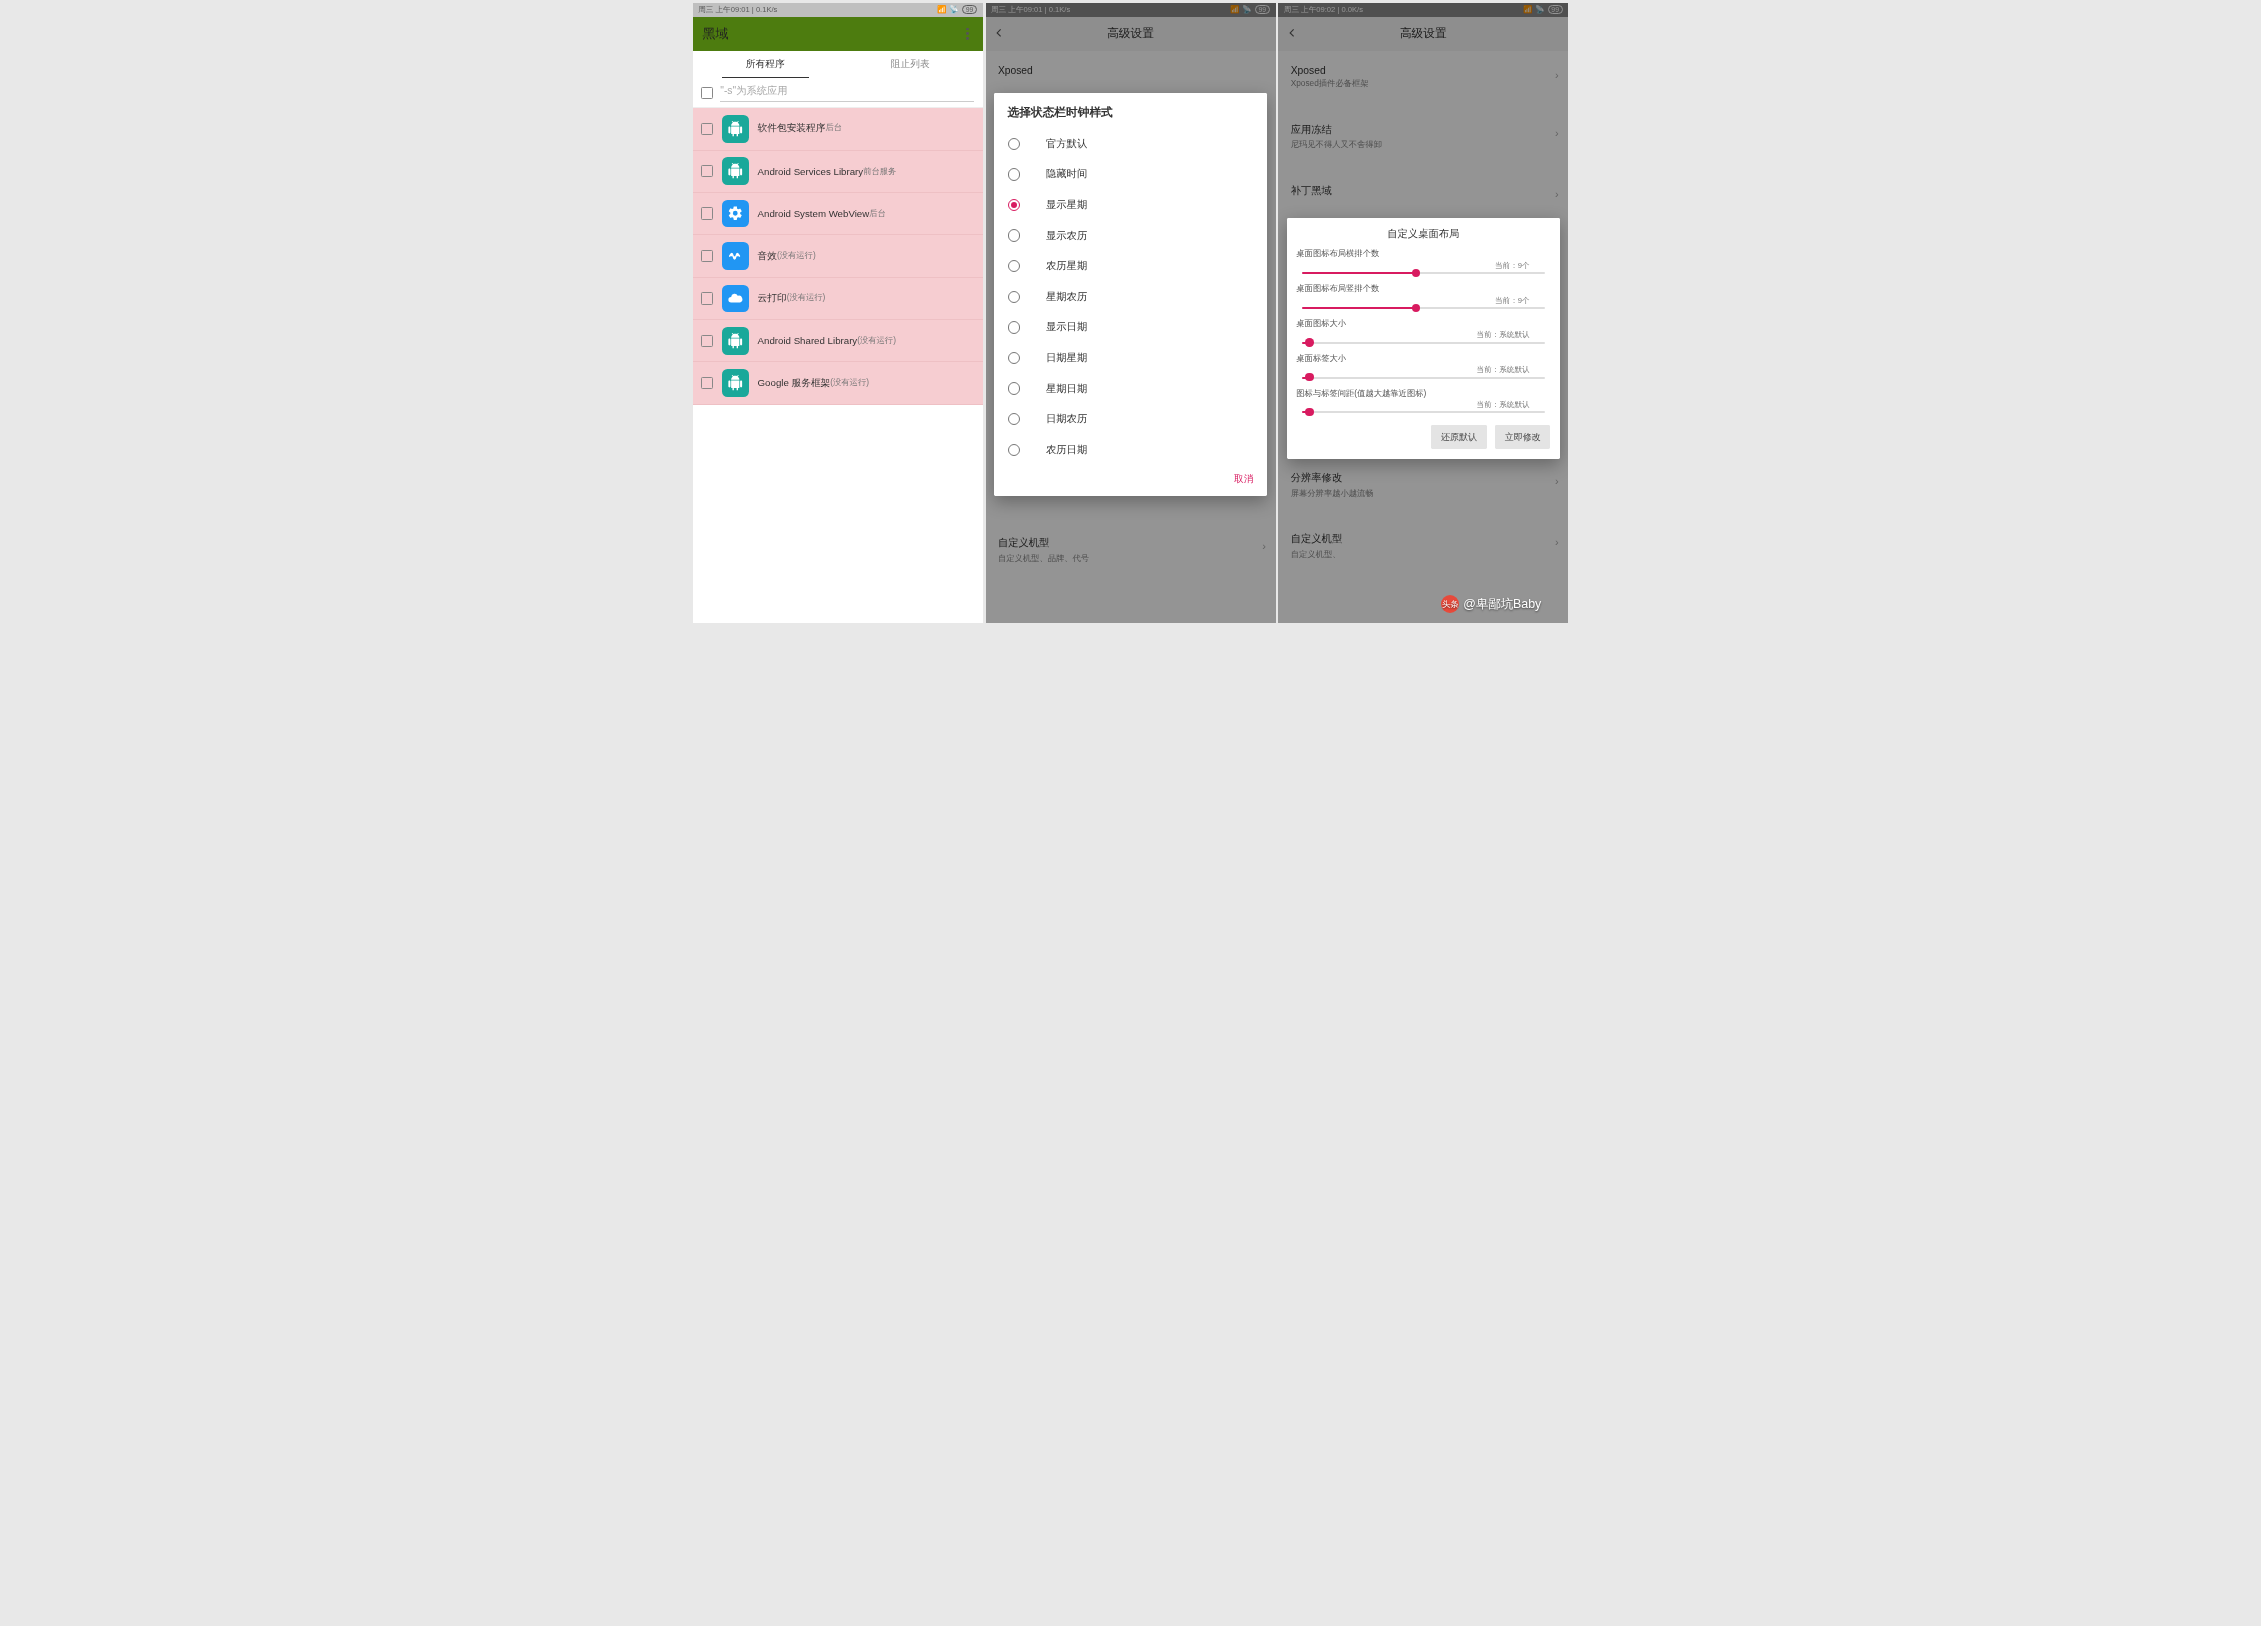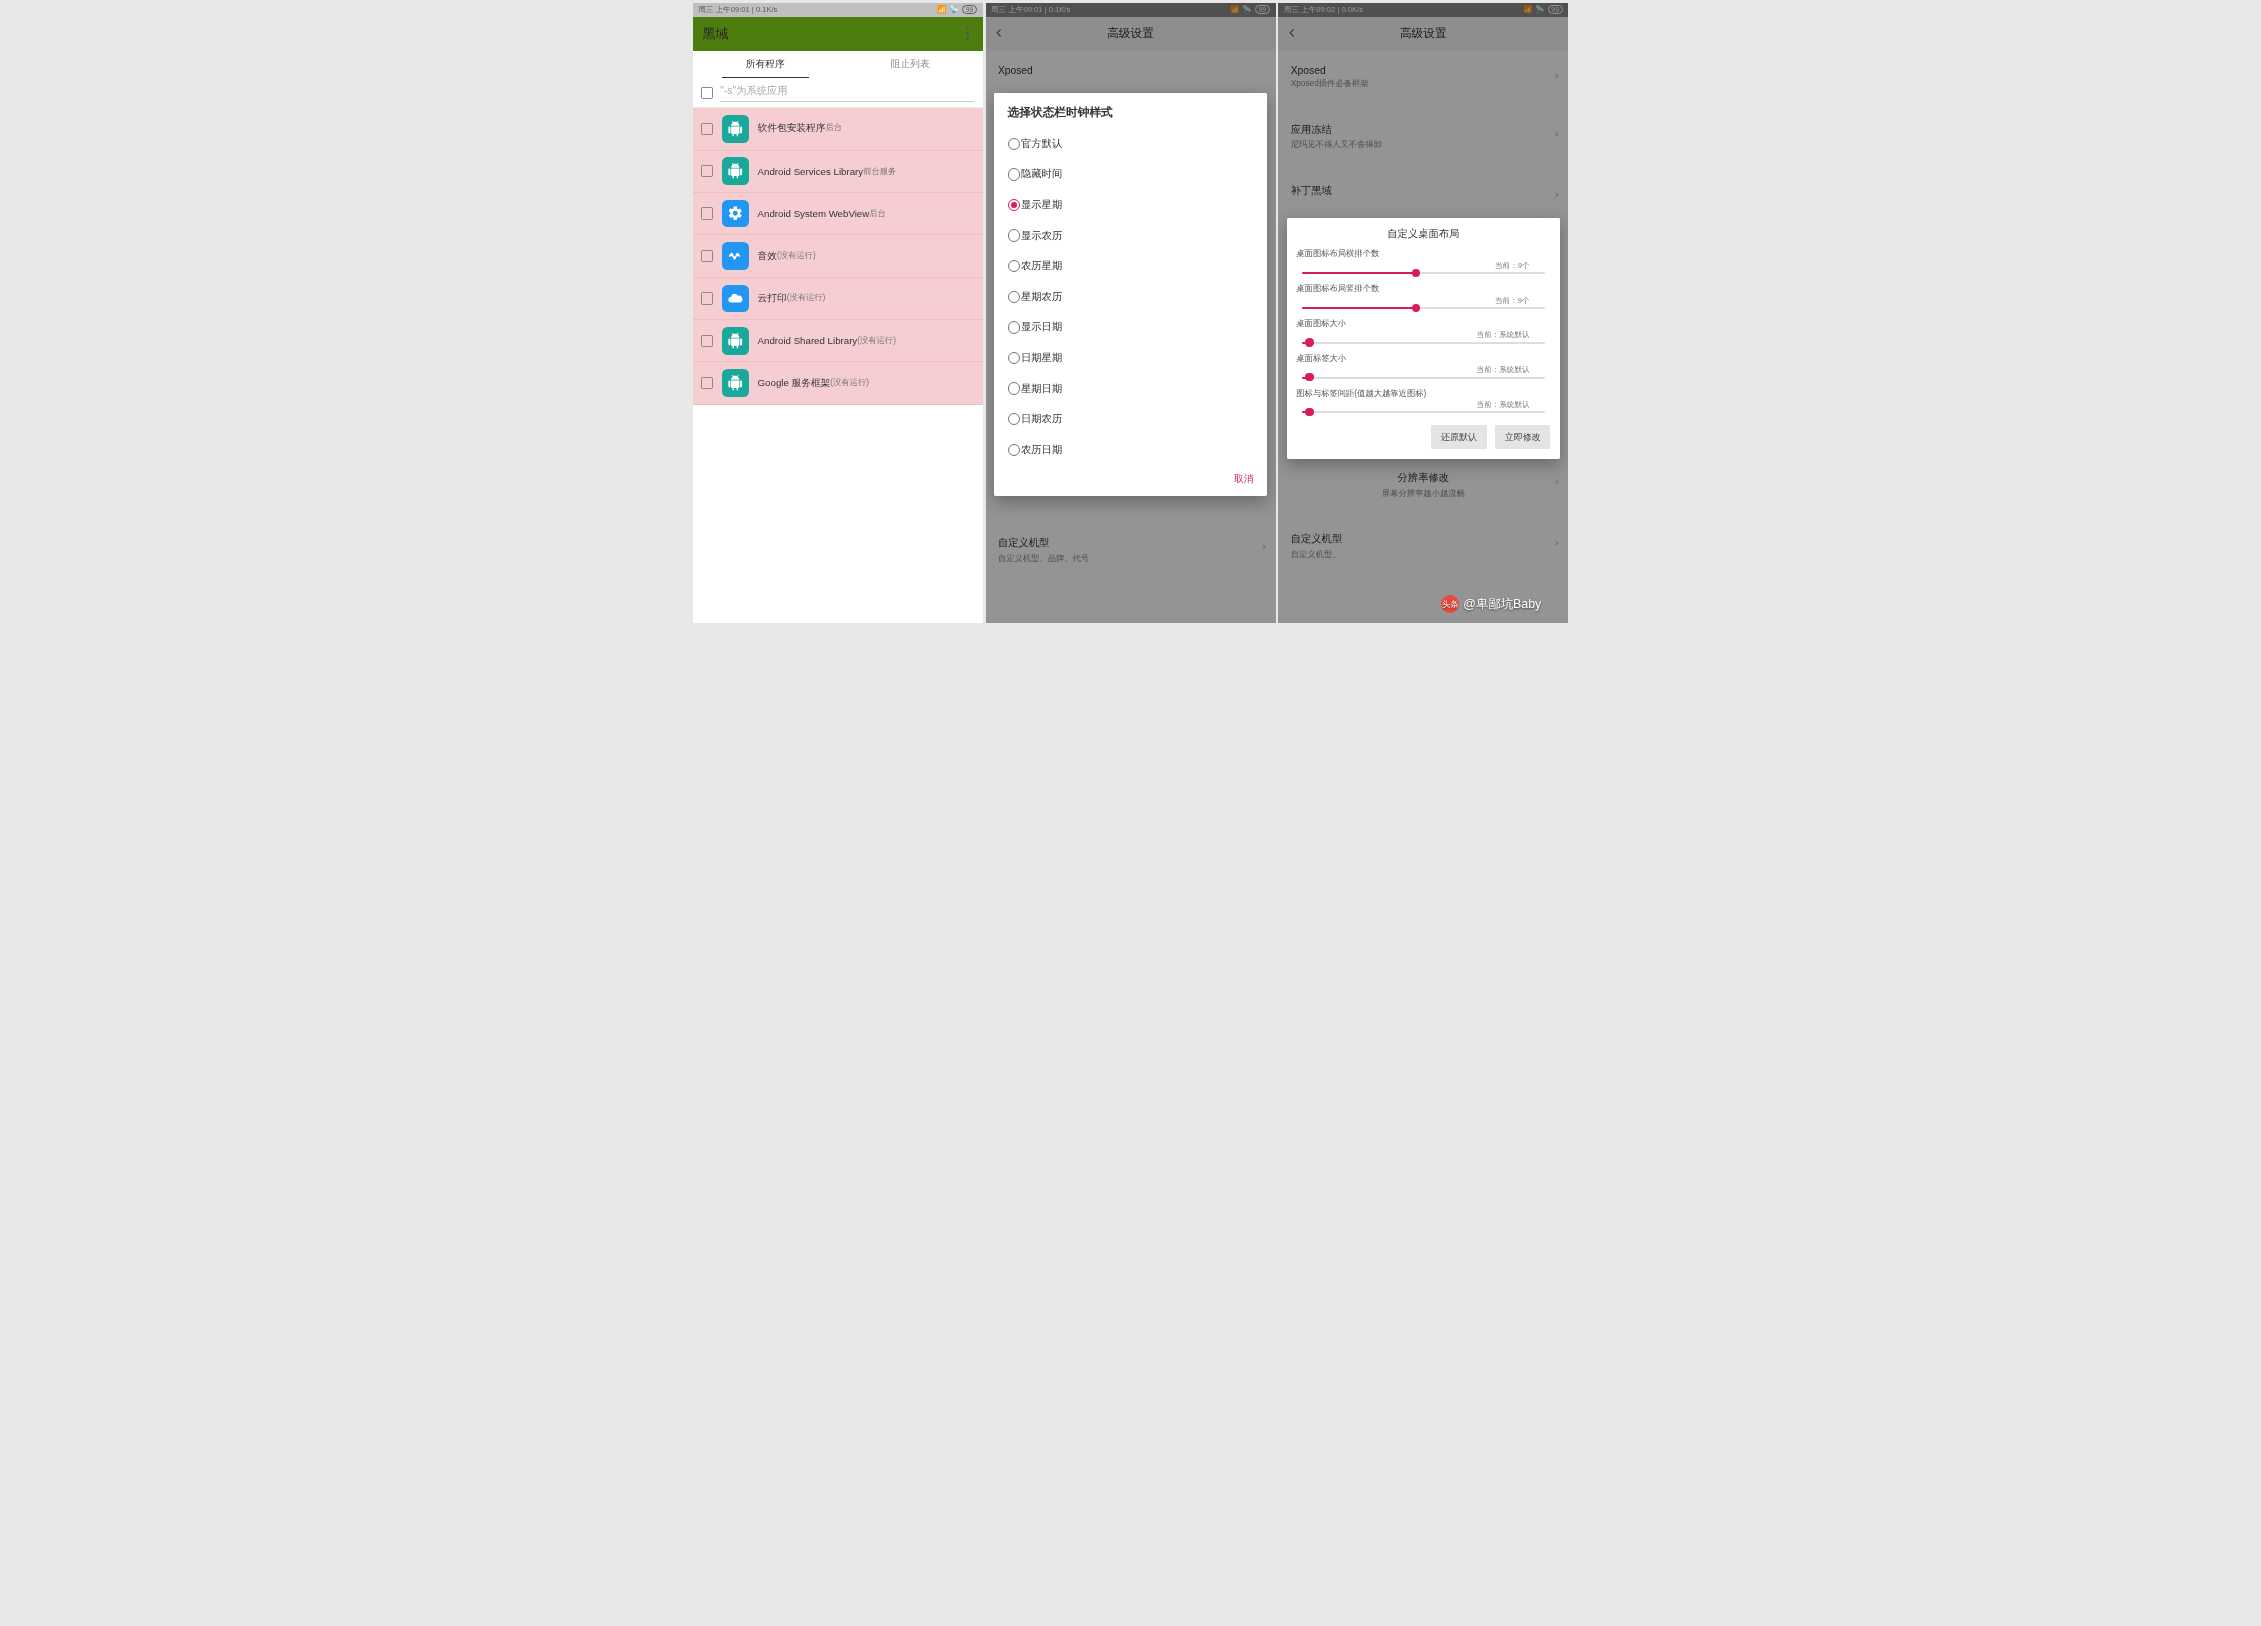--- a/index.html
+++ b/index.html
@@ -68,21 +68,21 @@
   .settings-title { font-size:11.7px; color:#333;}
   .setting-row { padding:9.7px 12.4px; display:flex; flex-direction:column; gap:2.8px; position:relative;}
   .setting-row .row-title { font-size:10.3px; color:#333;}
   .setting-row .row-sub { font-size:8.3px; color:#888;}
   .chev { position:absolute; right:9.7px; top:13.8px; color:#aaa; font-size:11px;}
   
   .dialog { position:absolute; left:8.3px; right:8.3px; background:#fff; border-radius:1.4px; box-shadow:0 5.5px 16.5px rgba(0,0,0,0.3);}
   
   .dialog2 { top:90px; padding:12.4px 0 5.5px 0;}
   .dialog-title { font-size:11.7px; color:#333; padding:0 13.8px 8.3px 13.8px; font-weight:700;}
-  .radio-item { display:flex; align-items:center; gap:1px; padding:8.3px 13.8px;}
+  .radio-item { display:flex; align-items:center; gap:26px; padding:8.3px 13.8px;}
   .radio { width:12.4px; height:12.4px; border:1.4px solid #777; border-radius:50%; display:flex; align-items:center; justify-content:center; flex-shrink:0;}
   .radio.checked { border-color:#d81b60;}
   .radio.checked::after { content:""; width:6.2px; height:6.2px; border-radius:50%; background:#d81b60;}
   .radio-label { font-size:10.3px; color:#333;}
   .dialog-footer { text-align:right; padding:6.9px 13.8px 4.1px 0;}
   .cancel-btn { color:#d81b60; font-size:9.7px; font-weight:500;}
   
   .dialog3 { top:215px; padding:9.7px 9.7px 9.7px 9.7px;}
   .dialog3-title { font-size:10.3px; font-weight:500; text-align:center; margin-bottom:6.9px; color:#333;}
   .slider-block { margin-bottom:4.1px;}
@@ -321,21 +321,21 @@
       </div>
       <div class="setting-row" style="margin-top: 13.8px;">
         <div class="row-title">补丁黑域</div>
         <span class="chev">›</span>
       </div>
       <div class="setting-row" style="margin-top: 193px;">
         <div class="row-title">自定义DPI</div>
         <div class="row-sub">DPI值越小可视范围越大</div>
         <span class="chev">›</span>
       </div>
-      <div class="setting-row" style="margin-top: 13.8px; align-items: center;">
+      <div class="setting-row" style="margin-top: 13.8px;">
         <div class="row-title">分辨率修改</div>
         <div class="row-sub">屏幕分辨率越小越流畅</div>
         <span class="chev">›</span>
       </div>
       <div class="setting-row" style="margin-top: 13.8px;">
         <div class="row-title">自定义机型</div>
         <div class="row-sub">自定义机型、</div>
         <span class="chev">›</span>
       </div>
     </div>

